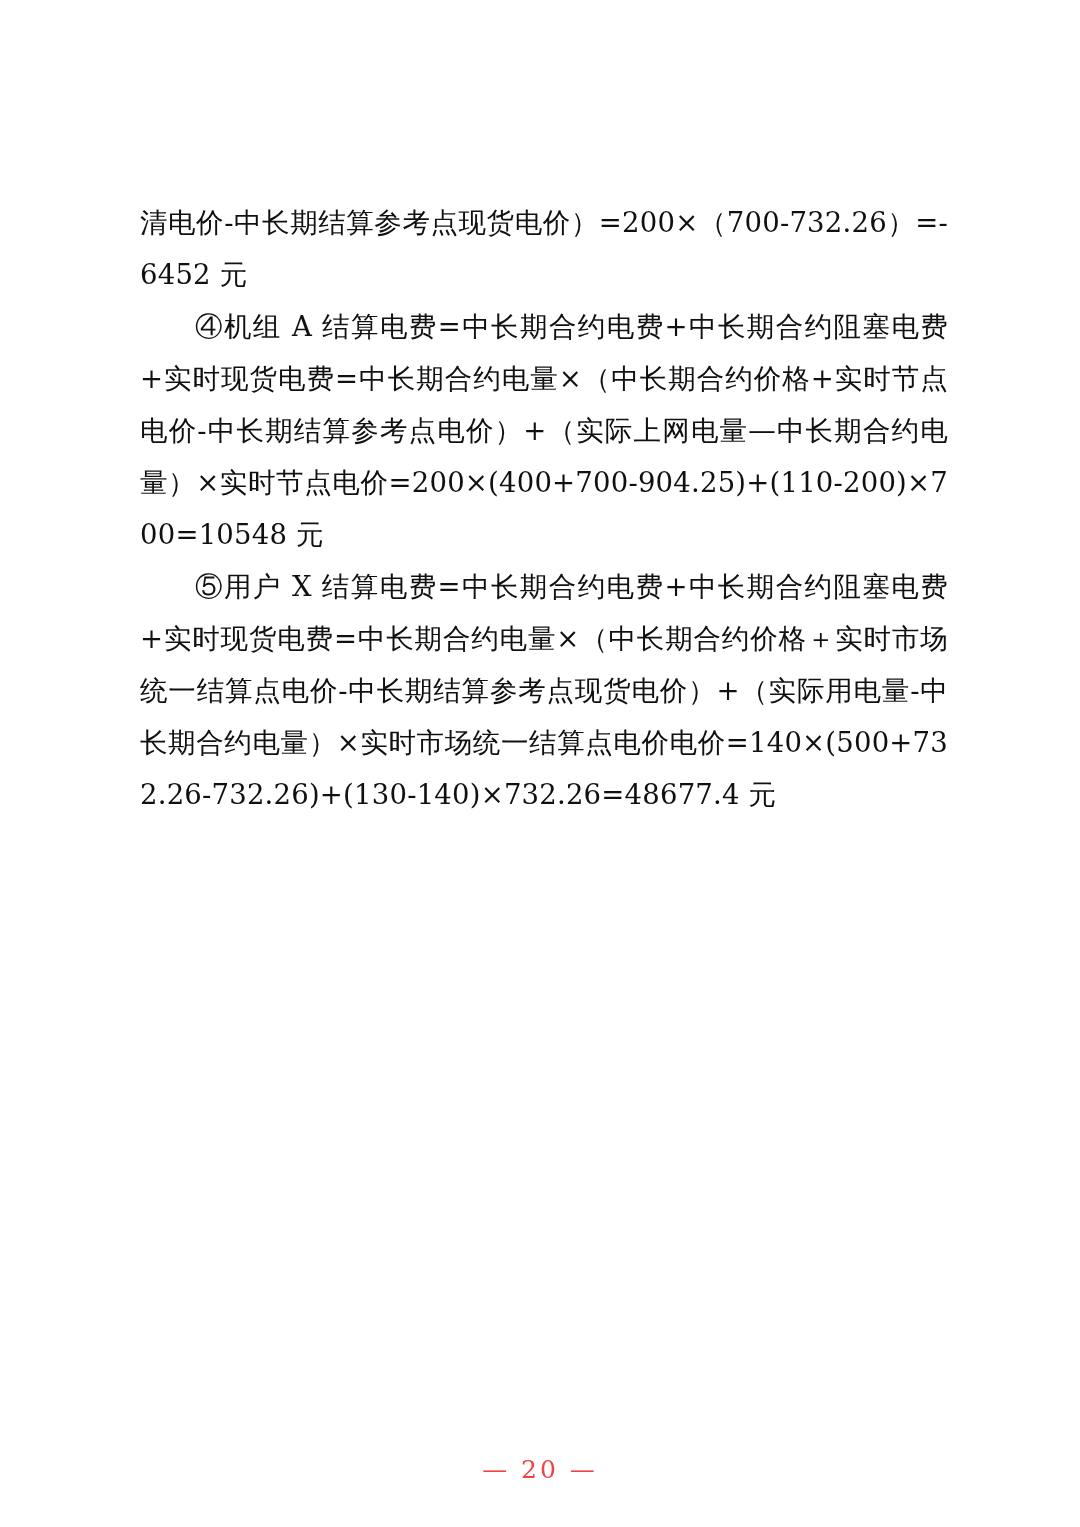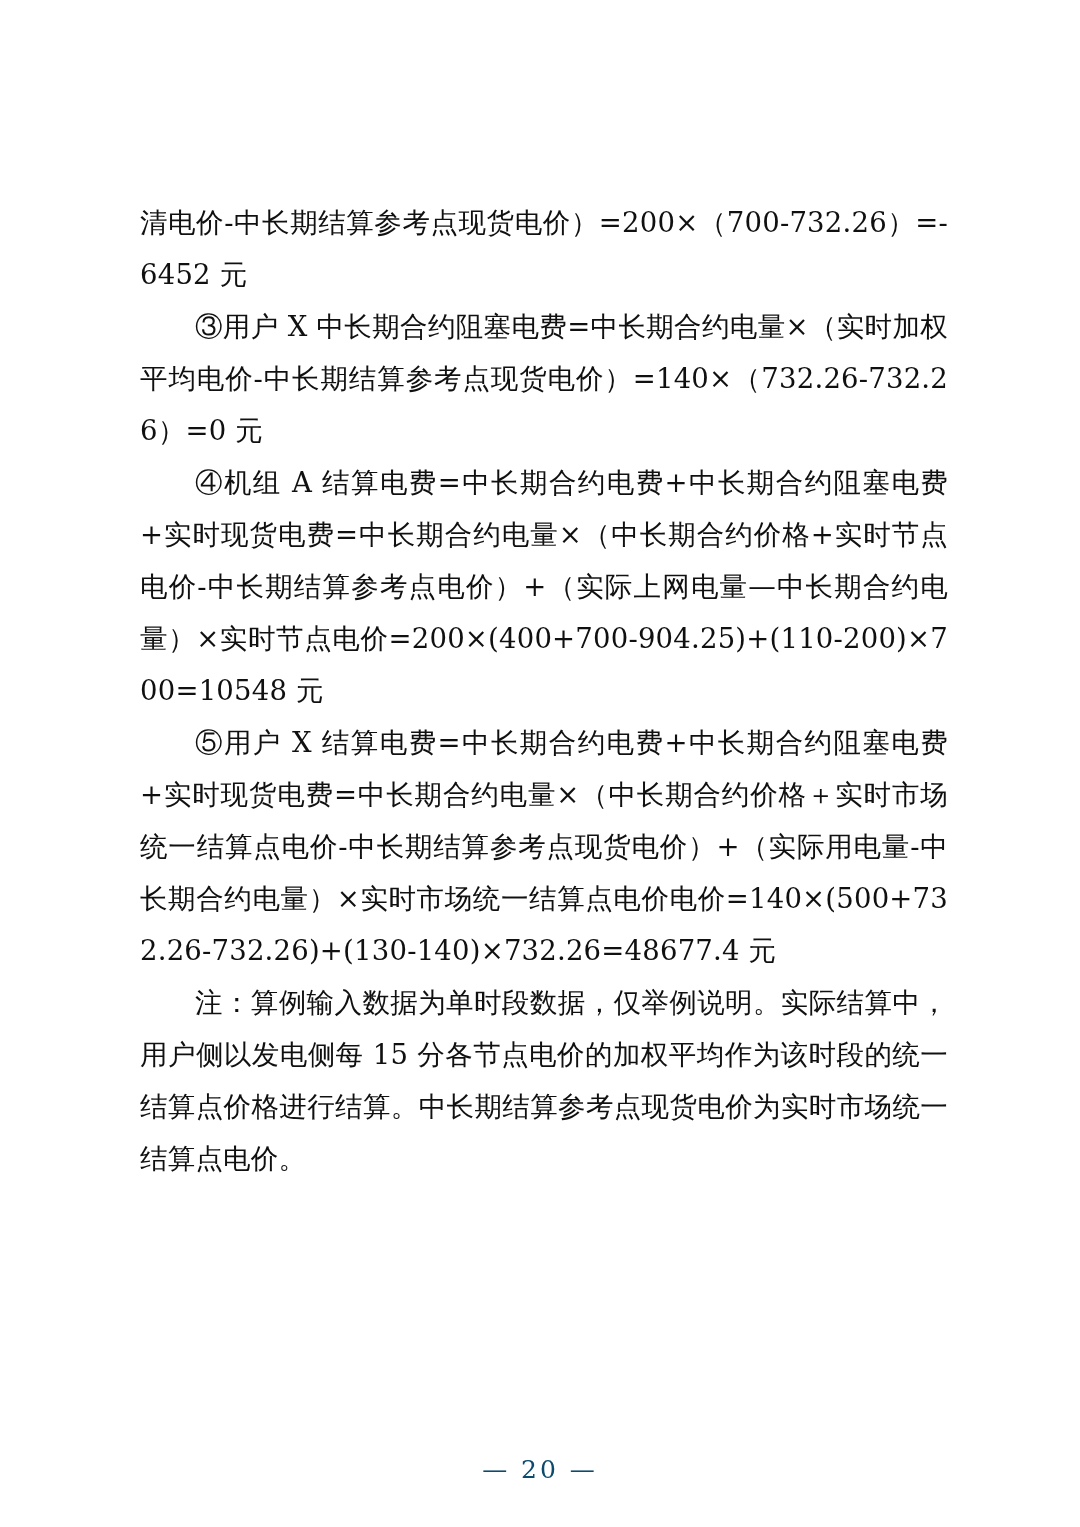--- a/index.html
+++ b/index.html
@@ -39,32 +39,30 @@
     text-indent: 2em;
   }
   .footer {
     position: absolute;
     left: 0;
     top: 1455px;
     width: 1080px;
     text-align: center;
     font-size: 25px;
     font-family: "DejaVu Serif", "Liberation Serif", serif;
-    color: #0c4a6e;
+    color: #ef4444;
     letter-spacing: 3px;
   }
 </style>
 </head>
 <body>
 
 <div class="page">
 
   <div class="content">
     <p class="para">清电价-中长期结算参考点现货电价）=200×（700-732.26）=-6452 元</p>
-    <p class="para indent">③用户 X 中长期合约阻塞电费=中长期合约电量×（实时加权平均电价-中长期结算参考点现货电价）=140×（732.26-732.26）=0 元</p>
     <p class="para indent">④机组 A 结算电费=中长期合约电费+中长期合约阻塞电费+实时现货电费=中长期合约电量×（中长期合约价格+实时节点电价-中长期结算参考点电价）+（实际上网电量—中长期合约电量）×实时节点电价=200×(400+700-904.25)+(110-200)×700=10548 元</p>
     <p class="para indent">⑤用户 X 结算电费=中长期合约电费+中长期合约阻塞电费+实时现货电费=中长期合约电量×（中长期合约价格＋实时市场统一结算点电价-中长期结算参考点现货电价）+（实际用电量-中长期合约电量）×实时市场统一结算点电价电价=140×(500+732.26-732.26)+(130-140)×732.26=48677.4 元</p>
-    <p class="para note">注：算例输入数据为单时段数据，仅举例说明。实际结算中，用户侧以发电侧每 15 分各节点电价的加权平均作为该时段的统一结算点价格进行结算。中长期结算参考点现货电价为实时市场统一结算点电价。</p>
   </div>
 
   <div class="footer">— 20 —</div>
 
 </div>
 
 </body></html>

